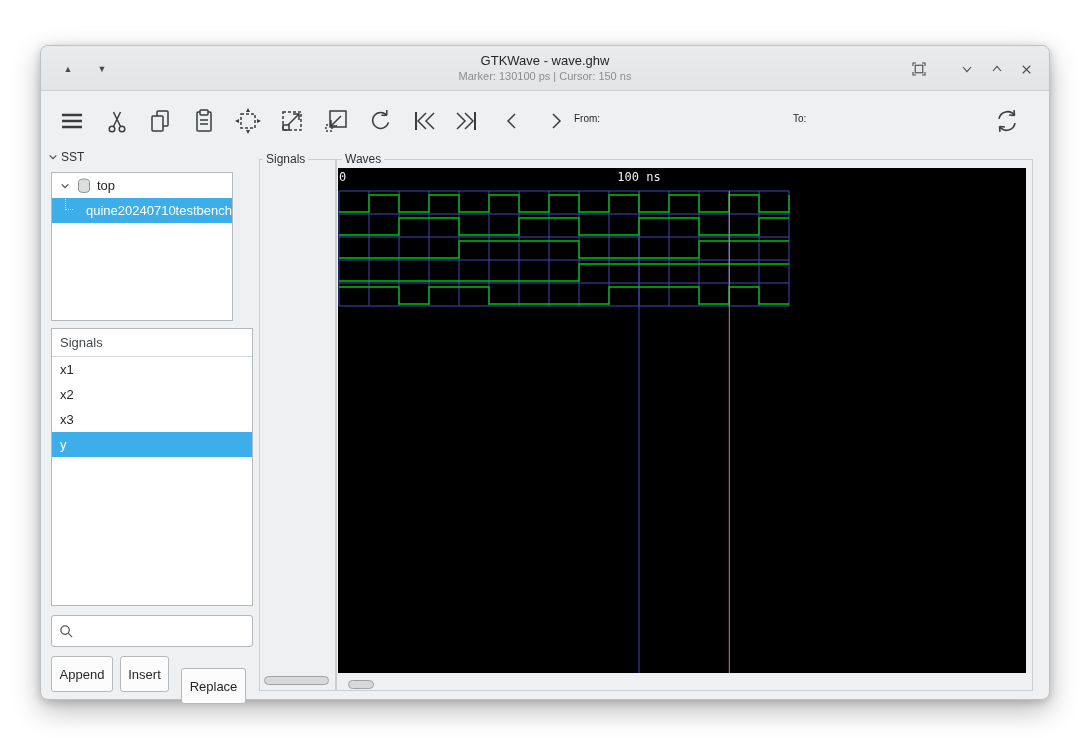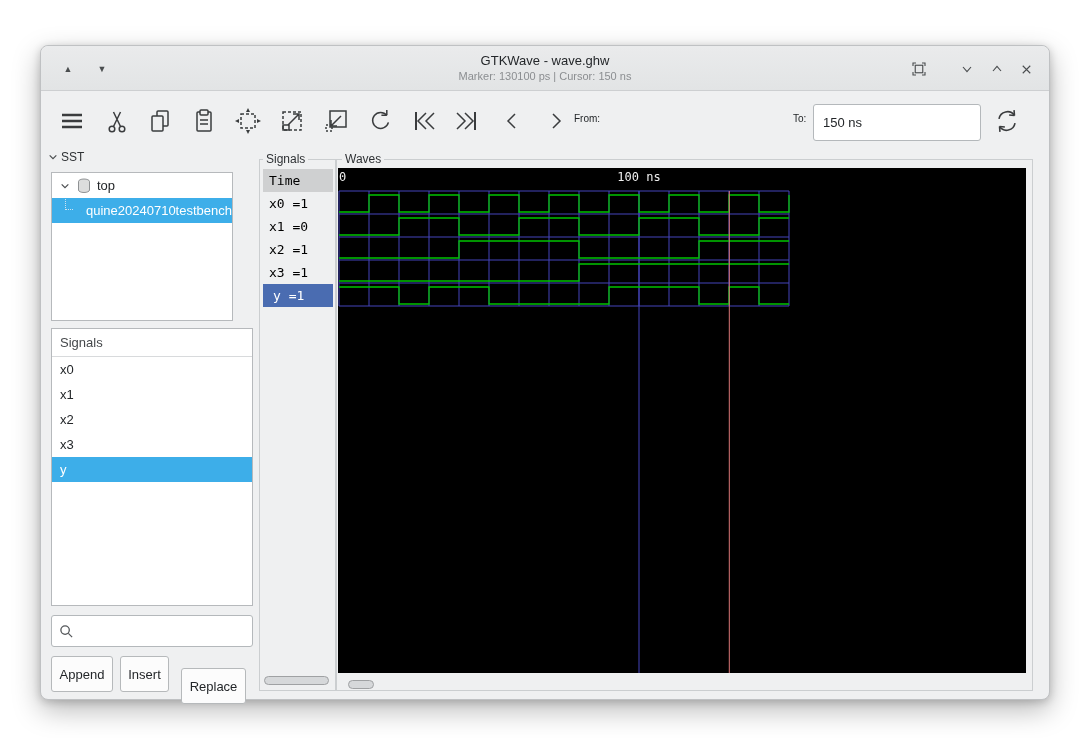--- a/index.html
+++ b/index.html
@@ -149,21 +149,20 @@
           <path d="M18 8 L11 15 L18 22"></path>
         </svg>
     </div>
     <div class="tool" style="left:498px">
       <svg width="30" height="30" viewBox="0 0 30 30">
           <path d="M12 8 L19 15 L12 22"></path>
         </svg>
     </div>
     <span class="tb-label" style="left:533px">From:</span>
     <span class="tb-label" style="left:752px">To:</span>
-    <input class="entry" style="left: 772px;" value="150 ns">
     <div class="tool" style="left:949px">
       <svg width="32" height="32" viewBox="0 0 30 30">
         <path d="M7.5 13 A8 8 0 0 1 22 9.8"></path>
           <path d="M22 9.8 L21.6 4.8 M22 9.8 L17 9.4"></path>
         <path d="M22.5 17 A8 8 0 0 1 8 20.2"></path>
           <path d="M8 20.2 L8.4 25.2 M8 20.2 L13 20.6"></path>
         </svg>
     </div>
   </div>
 
@@ -194,21 +193,20 @@
         <ellipse cx="5.5" cy="4.5" rx="3.6" ry="2.6" fill="#6fbf5a" stroke="#3f8c33" stroke-width="0.8"></ellipse>
         <rect x="8" y="8.5" width="8" height="5.5" rx="1" fill="#cc4444" stroke="#8f2020" stroke-width="0.8" transform="rotate(-8 12 11)"></rect>
         </svg>
       <span>quine20240710testbench</span>
     </div>
   </div>
 
   <div class="boxwhite" style="left:10px; top:282px; width:202px; height:278px;">
     <div style="height:28px; line-height:28px; padding-left:8px; font-size:13px; color:#45484b; border-bottom:1px solid #d8dadc;">Signals</div>
     <div id="fac-rows">
-        <div class="facrow">x0</div>
         <div class="facrow">x1</div>
         <div class="facrow">x2</div>
         <div class="facrow">x3</div>
         <div class="facrow sel">y</div>
       </div>
   </div>
 
   <div class="search-wrap">
     <svg width="15" height="15" viewBox="0 0 16 16" style="position:absolute;left:8px;top:9px;stroke:#54575a;fill:none;stroke-width:1.4;z-index:1">
       <circle cx="6.5" cy="6.5" r="4.5"></circle>
@@ -216,30 +214,20 @@
       </svg>
     <input class="search-input" value="" style="">
   </div>
 
   <div class="btn" style="left:10px; width:62px;">Append</div>
   <div class="btn" style="left:79px; width:49px;">Insert</div>
   <div class="btn" style="left:140px; width:65px;margin-top:12px;">Replace</div>
 
   <div class="frame" style="left:218px; top:113px; width:77px; height:532px;">
     <span class="frame-label" style="left:3px">Signals</span>
-    <div style="position:absolute; left:3px; top:9px; width:70px;">
-      <div class="sigrow head mono">Time</div>
-      <div id="sig-rows">
-          <div class="sigrow mono">x0 =1</div>
-          <div class="sigrow mono">x1 =0</div>
-          <div class="sigrow mono">x2 =1</div>
-          <div class="sigrow mono">x3 =1</div>
-          <div class="sigrow mono sel">y =1</div>
-        </div>
-    </div>
     <div class="scrolltrack" style="left:3px; bottom:4px; width:70px;">
       <div class="scrollthumb" style="left:1px; width:65px;"></div>
     </div>
   </div>
 
   <div class="frame" style="left:295px; top:113px; width:697px; height:532px;">
     <span class="frame-label" style="left:5px">Waves</span>
   </div>
   <div class="wavecanvas">
     <svg id="wavesvg" width="688" height="505" viewBox="0 0 688 505">

